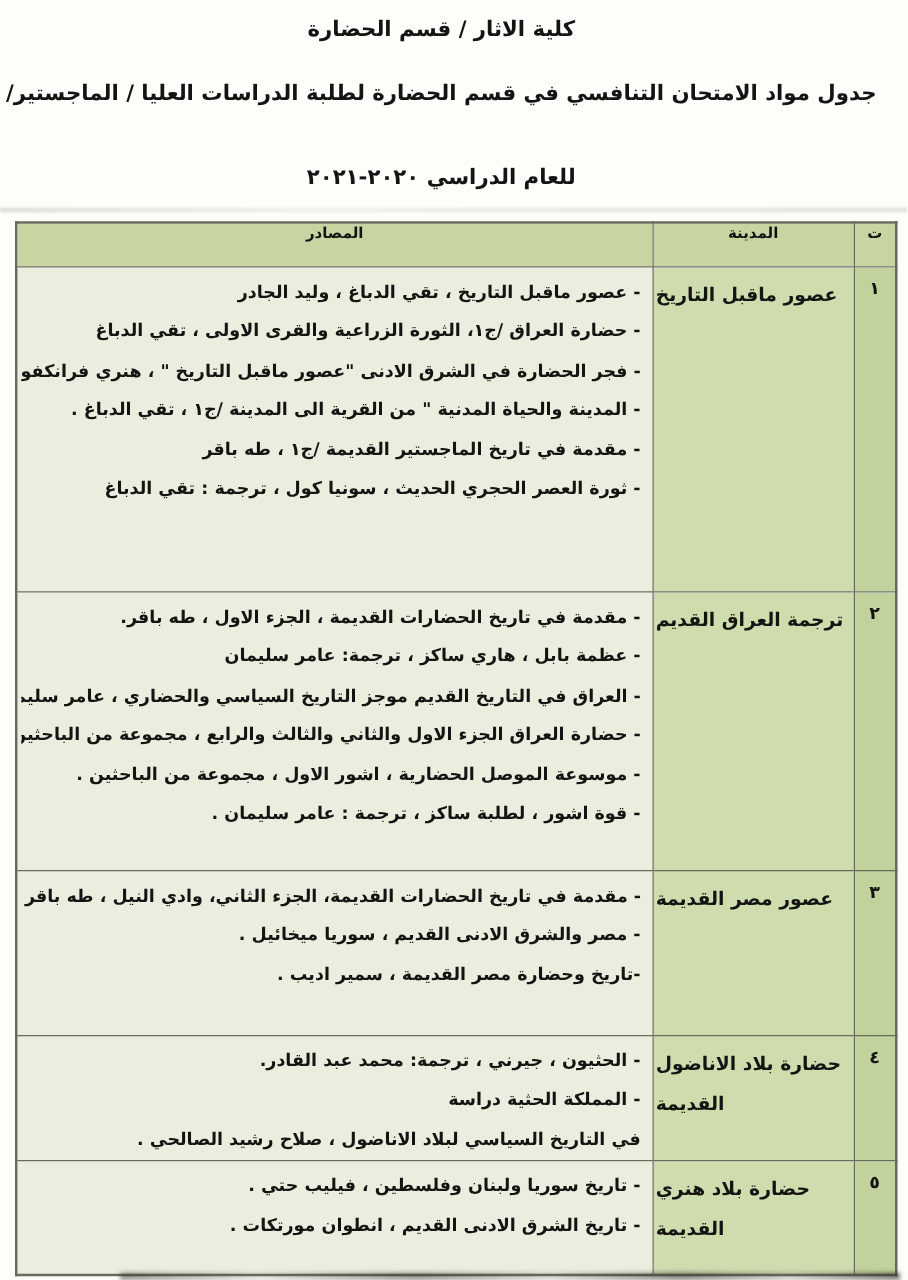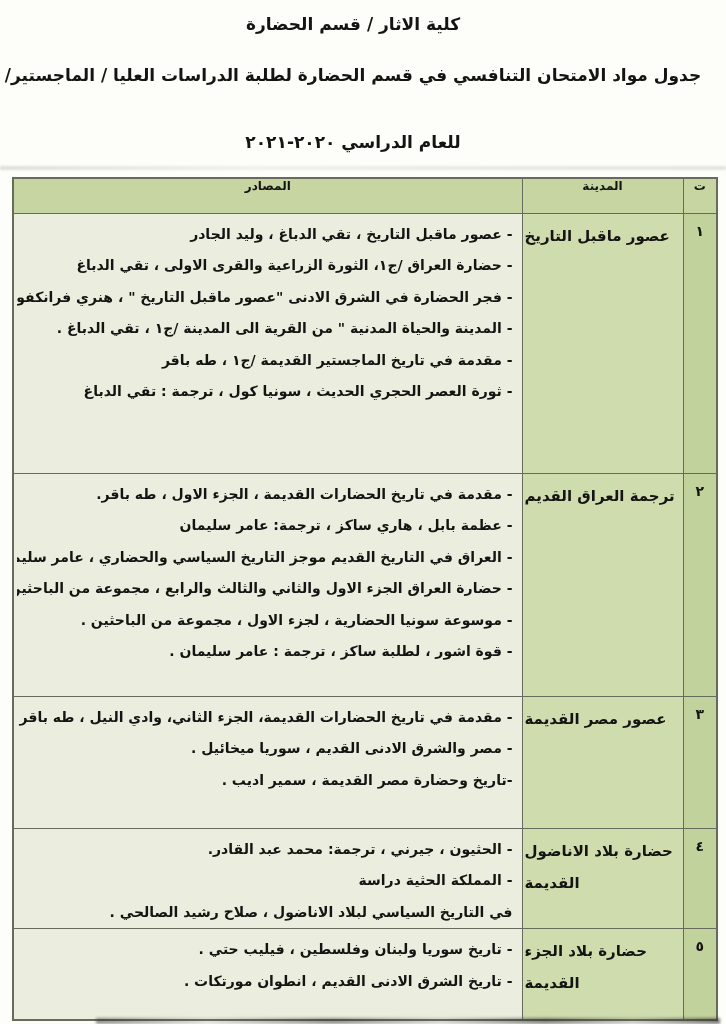--- a/index.html
+++ b/index.html
@@ -103,21 +103,21 @@
         </td>
       </tr>
       <tr style="height: 223px;">
         <td class="cell-num">٢</td>
         <td class="cell-subj">ترجمة العراق القديم</td>
         <td class="cell-src">
           <div class="src-line">- مقدمة في تاريخ الحضارات القديمة ، الجزء الاول ، طه باقر.</div>
           <div class="src-line">- عظمة بابل ، هاري ساكز ، ترجمة: عامر سليمان</div>
           <div class="src-line">- العراق في التاريخ القديم موجز التاريخ السياسي والحضاري ، عامر سليمان</div>
           <div class="src-line">- حضارة العراق الجزء الاول والثاني والثالث والرابع ، مجموعة من الباحثين .</div>
-          <div class="src-line">- موسوعة سونيا الحضارية ، لجزء الاول ، مجموعة من الباحثين .</div>
+          <div class="src-line">- موسوعة الموصل الحضارية ، اشور الاول ، مجموعة من الباحثين .</div>
           <div class="src-line">- قوة اشور ، لطلبة ساكز ، ترجمة : عامر سليمان .</div>
         </td>
       </tr>
       <tr style="height: 132px;">
         <td class="cell-num">٣</td>
         <td class="cell-subj">عصور مصر القديمة</td>
         <td class="cell-src">
           <div class="src-line">- مقدمة في تاريخ الحضارات القديمة، الجزء الثاني، وادي النيل ، طه باقر .</div>
           <div class="src-line">- مصر والشرق الادنى القديم ، سوريا ميخائيل .</div>
           <div class="src-line">-تاريخ وحضارة مصر القديمة ، سمير اديب .</div>
@@ -128,21 +128,21 @@
         <td class="cell-subj">حضارة بلاد الاناضول
 القديمة</td>
         <td class="cell-src">
           <div class="src-line">- الحثيون ، جيرني ،  ترجمة: محمد عبد القادر.</div>
           <div class="src-line">-  المملكة الحثية دراسة</div>
           <div class="src-line">في التاريخ السياسي لبلاد الاناضول ، صلاح رشيد الصالحي .</div>
         </td>
       </tr>
       <tr style="height: 91px;">
         <td class="cell-num">٥</td>
-        <td class="cell-subj">حضارة بلاد الجزء
+        <td class="cell-subj">حضارة بلاد هنري
 القديمة</td>
         <td class="cell-src">
           <div class="src-line">- تاريخ سوريا ولبنان وفلسطين ،  فيليب حتي .</div>
           <div class="src-line">- تاريخ الشرق الادنى القديم ، انطوان مورتكات .</div>
         </td>
       </tr>
     </tbody>
 </table>
 
 <div class="scan-bottom"></div>

